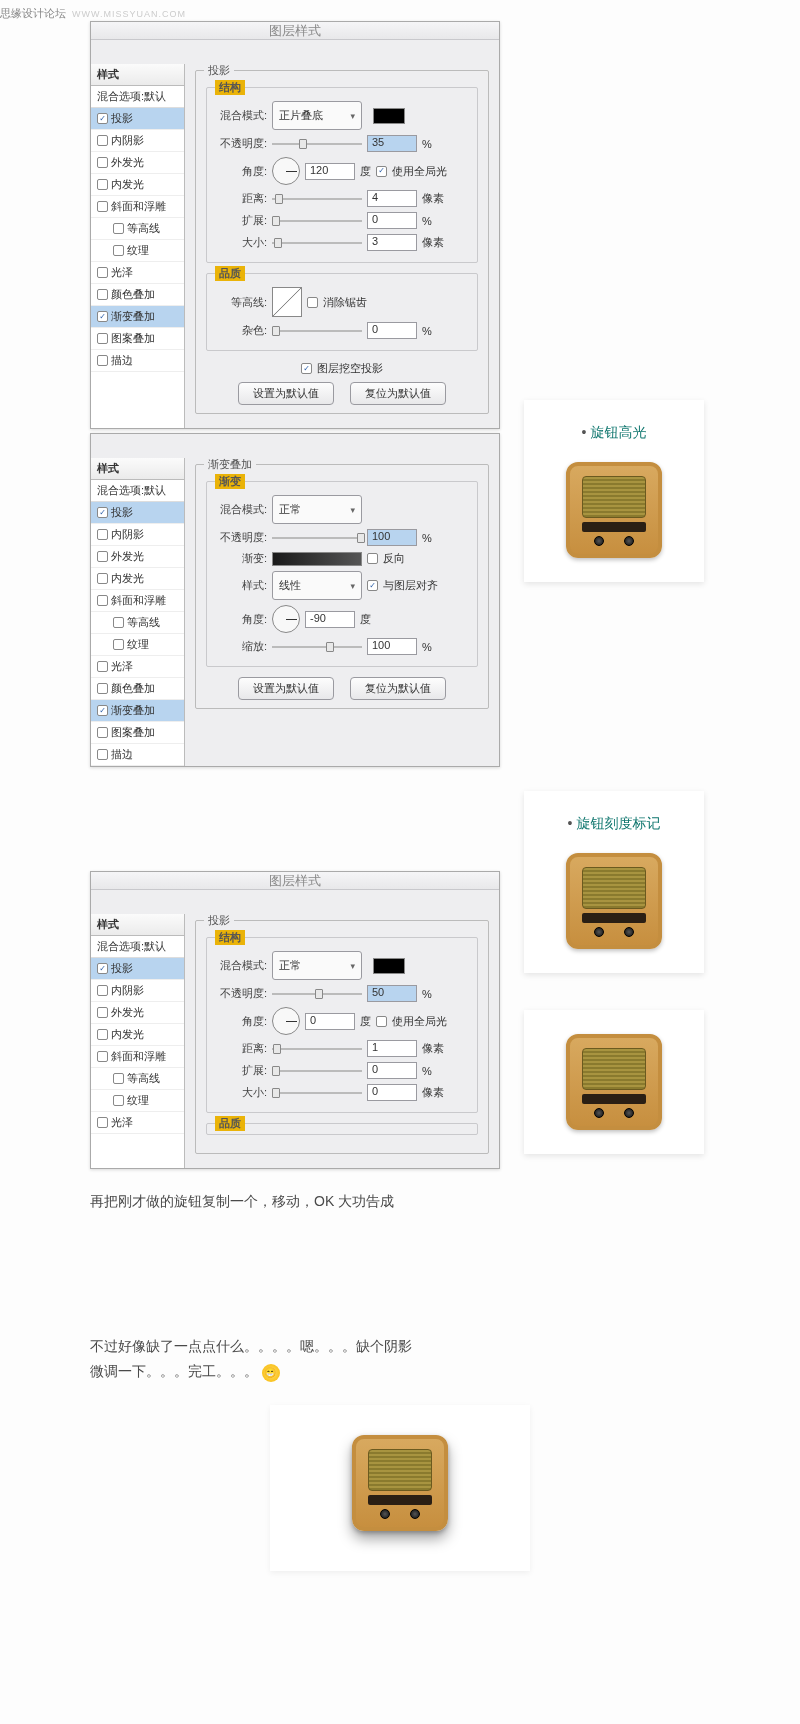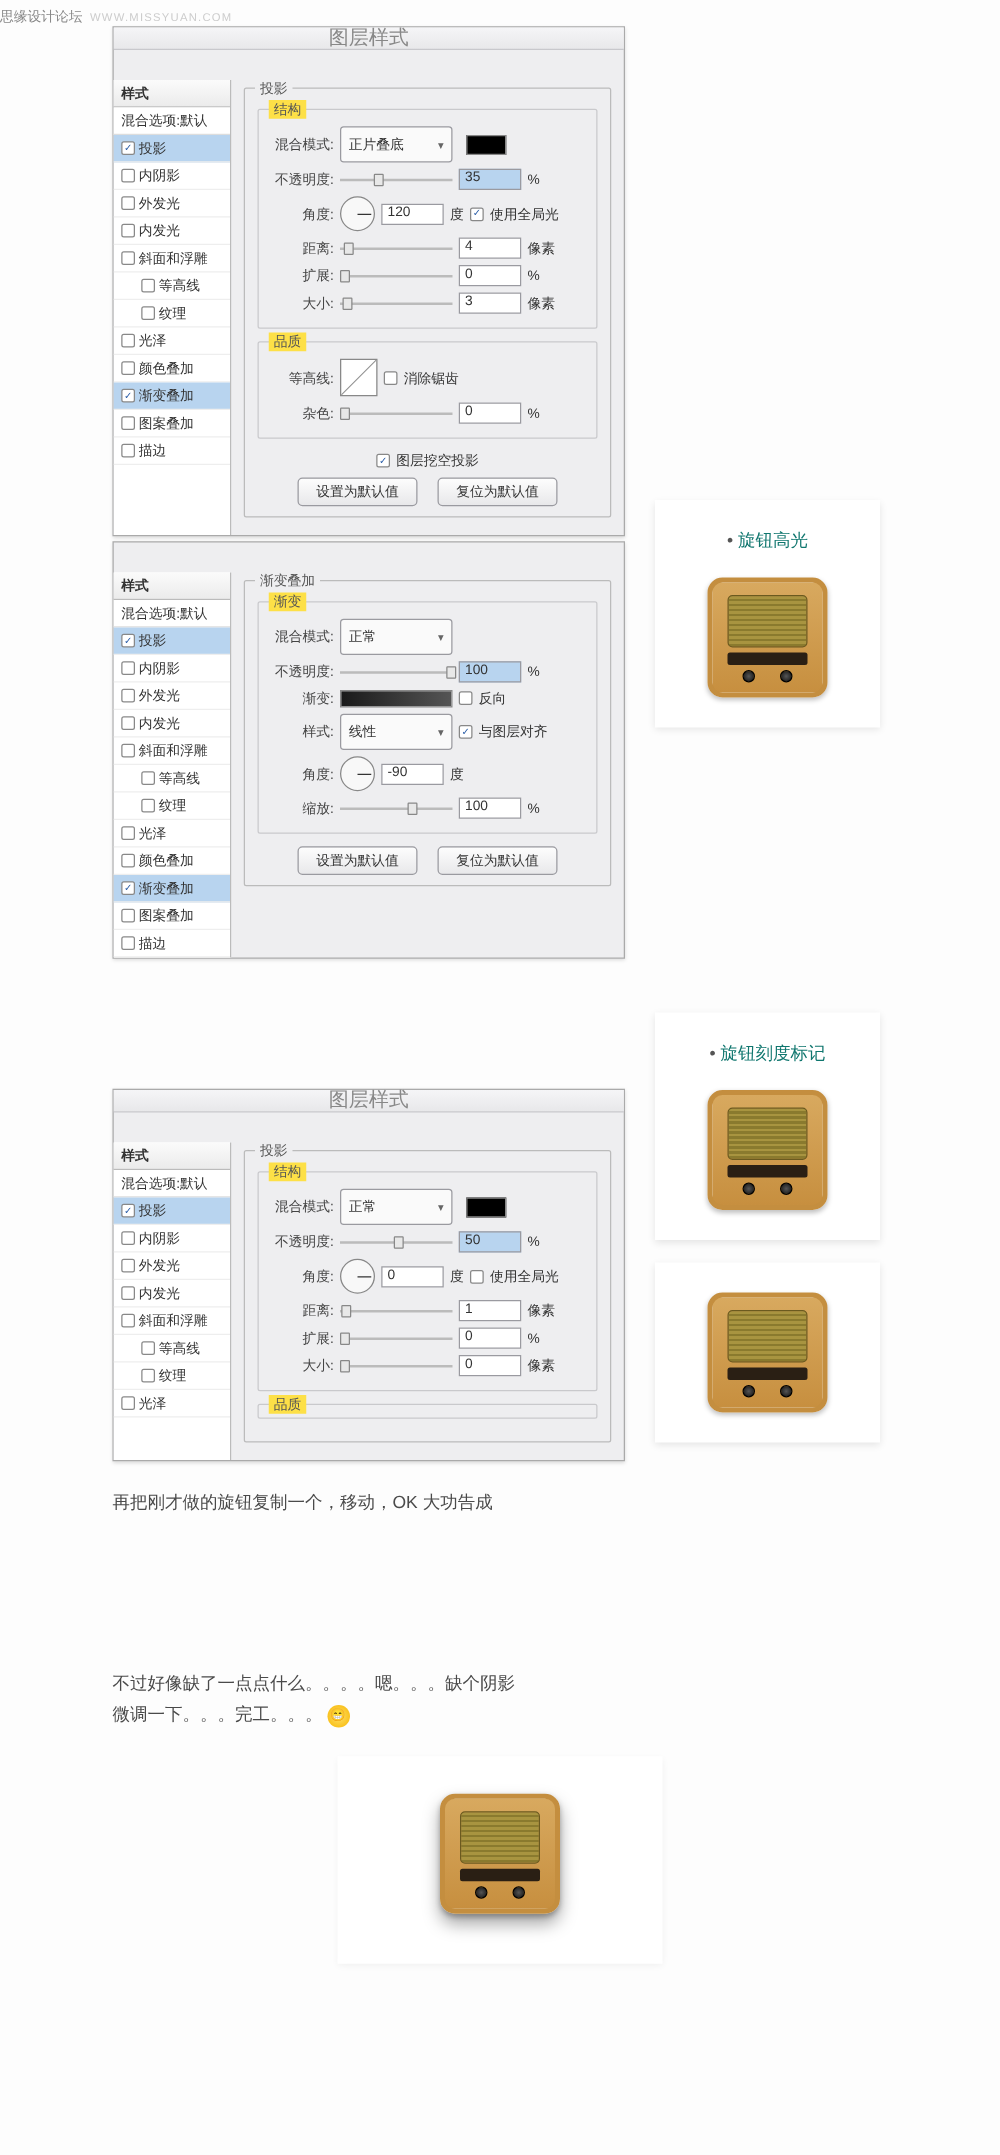--- a/index.html
+++ b/index.html
@@ -1,36 +1,36 @@
 <!DOCTYPE html>
 <html><head>
 <meta charset="utf-8">
 <style>
 * { box-sizing: border-box; margin: 0; padding: 0; }
 body { font-family: "Microsoft YaHei", "SimSun", sans-serif; background: #fdfdfd; width: 800px; font-size: 12px; color: #333; }
 .watermark { text-align: left; padding: 6px 40px 0 0; font-size: 11px; color: #888; }
 .watermark .url { color: #ccc; letter-spacing: 1px; margin-left: 6px; font-size: 9px; }
 
 .dialog { margin: 0 0 4px 90px; width: 410px; border: 1px solid #aaa; background: #eeeef0; box-shadow: 0 1px 3px rgba(0,0,0,0.15); position: relative; }
-.dialog-titlebar { height: 18px; background: linear-gradient(#f5f5f7,#e8e8ea); border-bottom: 1px solid #c8c8cc; text-align: center; font-size: 16px; color: #888; line-height: 18px; }
+.dialog-titlebar { height: 18px; background: linear-gradient(#f5f5f7,#e8e8ea); border-bottom: 1px solid #c8c8cc; text-align: center; font-size: 13px; color: #888; line-height: 18px; }
 .dialog-body { display: flex; margin-top: 24px; }
 .style-col { width: 94px; border-right: 1px solid #bbb; background: #fff; }
 .style-col .hdr { background: linear-gradient(#fbfbfb,#ebebeb); border-bottom: 1px solid #bbb; padding: 3px 6px; font-size: 11px; font-weight: bold; }
 .style-col .blend-opt { background: #fff; border-bottom: 1px solid #ddd; padding: 3px 6px; font-size: 11px; }
 .style-col .chk-row { padding: 3px 6px; font-size: 11px; display: flex; align-items: center; gap: 3px; border-bottom: 1px solid #eee; }
 .style-col .chk-row.sel { background: #b8d4ef; }
 .style-col .chk-row.indent { padding-left: 22px; }
 .chk { width: 11px; height: 11px; border: 1px solid #888; background: #fff; border-radius: 2px; display: inline-flex; align-items: center; justify-content: center; font-size: 8px; color: #2a5da8; line-height: 1; }
 .chk.on::before { content: "✓"; }
 
 .panel-col { flex: 1; padding: 6px 10px; }
 .grp { border: 1px solid #bbb; border-radius: 2px; padding: 10px 10px 8px; margin-bottom: 8px; position: relative; }
 .grp-title { position: absolute; top: -8px; left: 8px; background: #eeeef0; padding: 0 4px; font-size: 11px; color: #555; }
 .sub-grp { border: 1px solid #c9c9cc; border-radius: 2px; padding: 8px 8px 6px; margin: 6px 0 10px; position: relative; }
-.sub-grp .grp-title { background: #fde047; }
+.sub-grp .grp-title { background: #eab308; font-weight: bold; }
 .frow { display: flex; align-items: center; font-size: 11px; margin: 5px 0; gap: 5px; }
 .frow .lab { width: 52px; text-align: right; color: #444; }
 .select { border: 1px solid #9a9aa0; background: #fafafa; padding: 1px 6px; border-radius: 3px; min-width: 90px; height: 29px; font-size: 11px; display: inline-flex; align-items: center; justify-content: space-between; }
 .select::after { content: "▾"; color: #666; margin-left: 6px; font-size: 9px; }
 .swatch { width: 32px; height: 16px; border: 1px solid #888; margin-left: 6px; }
 .swatch.black { background: #000; }
 .slider { width: 90px; height: 14px; position: relative; }
 .slider .track { position: absolute; top: 6px; left: 0; right: 0; height: 2px; background: #bbb; }
 .slider .thumb { position: absolute; top: 2px; width: 8px; height: 10px; background: #e8e8e8; border: 1px solid #888; border-radius: 1px; }
 .num { width: 50px; height: 17px; border: 1px solid #9a9aa0; background: #fff; text-align: left; padding: 0 4px; font-size: 11px; }
@@ -52,21 +52,21 @@
 .radio-icon .knob { position: absolute; bottom: 8px; width: 10px; height: 10px; border-radius: 50%; background: radial-gradient(#555,#111); border: 1px solid #000; }
 .radio-icon .k1 { left: 24px; } .radio-icon .k2 { right: 24px; }
 .radio-icon.shadow { box-shadow: 0 8px 14px rgba(0,0,0,0.35), 0 2px 4px rgba(0,0,0,0.25); }
 
 .body-text { margin: 20px 0 20px 90px; width: 560px; font-size: 14px; color: #4a4a4a; line-height: 1.8; }
 .emoji { display: inline-block; width: 18px; height: 18px; background: radial-gradient(#ffe169,#f7b500); border-radius: 50%; vertical-align: middle; font-size: 10px; text-align: center; line-height: 18px; }
 
 .final-preview { margin: 10px auto 40px; width: 260px; background: #fff; padding: 30px 0 40px; text-align: center; box-shadow: 0 2px 6px rgba(0,0,0,0.06); }
 
 #prev1 { top: 400px; left: 524px; }
-#prev2 { top: 810px; left: 524px; }
+#prev2 { top: 791px; left: 524px; }
 #prev3 { top: 1010px; left: 524px; }
 </style>
 </head>
 <body>
 
 <div class="watermark">
   <span>思缘设计论坛</span><span class="url">WWW.MISSYUAN.COM</span>
 </div>
 
 <div class="dialog">

